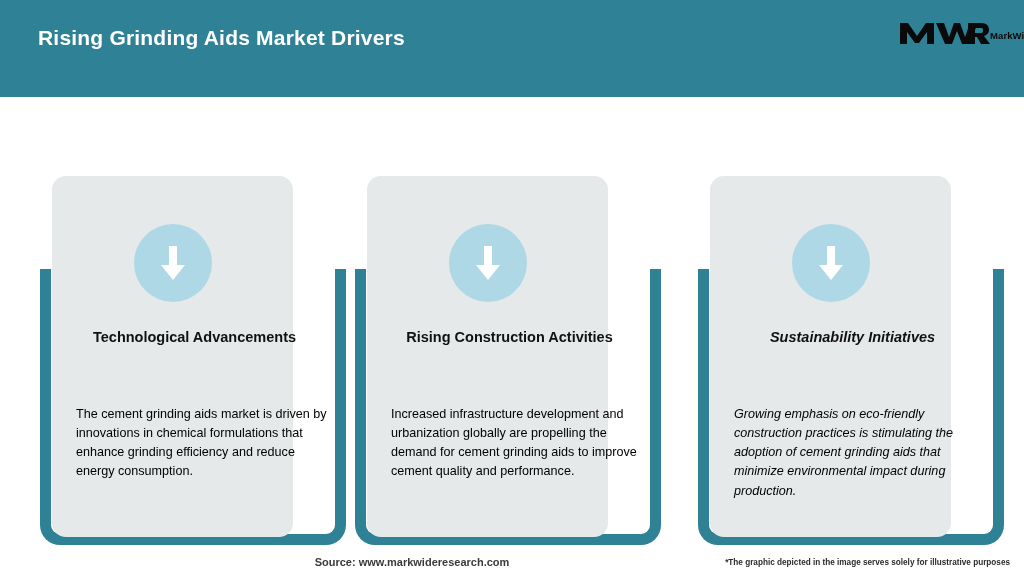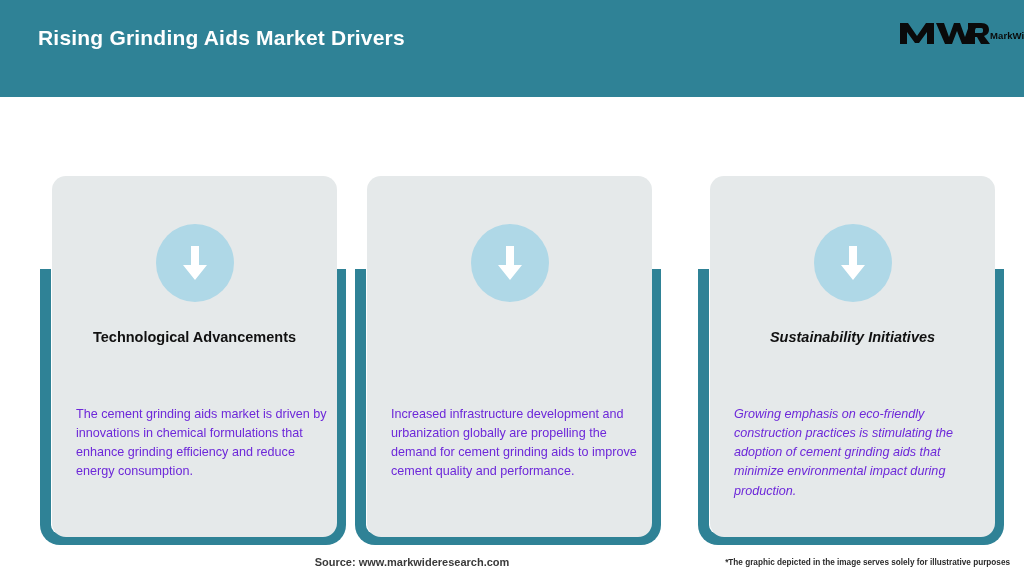--- a/index.html
+++ b/index.html
@@ -49,21 +49,21 @@
     position:absolute; left:2px; top:172px; width:306px; height:276px;
     border-left:11px solid #2F8296;
     border-right:11px solid #2F8296;
     border-bottom:11px solid #2F8296;
     border-bottom-left-radius:20px;
     border-bottom-right-radius:20px;
   }
 
   .card {
     position:absolute; left:14px; top:79px;
-    width:285px; height:361px;
+    width:241px; height:361px;
     background:#E5E9EA;
     border-radius:14px;
   }
 
   .icon-circle {
     position:absolute; top:48px; left:50%;
     transform:translateX(-50%);
     width:78px; height:78px; border-radius:50%;
     background:#AFD8E7;
     display:flex; align-items:center; justify-content:center;
@@ -71,21 +71,21 @@
 
   .card-title {
     position:absolute; top:152px; left:16px; width:253px;
     text-align:center;
     font-size:14.5px; font-weight:bold; color:#111111;
     line-height:1.25;
   }
 
   .card-body {
     position:absolute; top:229px; left:24px; width:252px;
-    font-size:12.6px; color:#6d28d9; line-height:1.52;
+    font-size:12.6px; color:#000000; line-height:1.52;
     text-align:left;
   }
 
   
   .source {
     position:absolute; left:0; top:556px; width:824px;
     text-align:center;
     font-size:11px; font-weight:bold; color:#3A3A3A;
   }
   .disclaimer {
@@ -129,20 +129,21 @@
   </div>
 
   <div class="card-wrap c1">
     <div class="frame"></div>
     <div class="card">
       <div class="icon-circle">
         <svg width="30" height="38" viewBox="0 0 30 38" aria-hidden="true">
           <path d="M11 2 L19 2 L19 21 L27 21 L15 36 L3 21 L11 21 Z" fill="#FFFFFF"></path>
         </svg>
       </div>
+      <div class="card-title">Rising Construction Activities</div>
       <div class="card-body">Increased infrastructure development and urbanization globally are propelling the demand for cement grinding aids to improve cement quality and performance.</div>
     </div>
   </div>
 
   <div class="card-wrap c2">
     <div class="frame"></div>
     <div class="card">
       <div class="icon-circle">
         <svg width="30" height="38" viewBox="0 0 30 38" aria-hidden="true">
           <path d="M11 2 L19 2 L19 21 L27 21 L15 36 L3 21 L11 21 Z" fill="#FFFFFF"></path>

